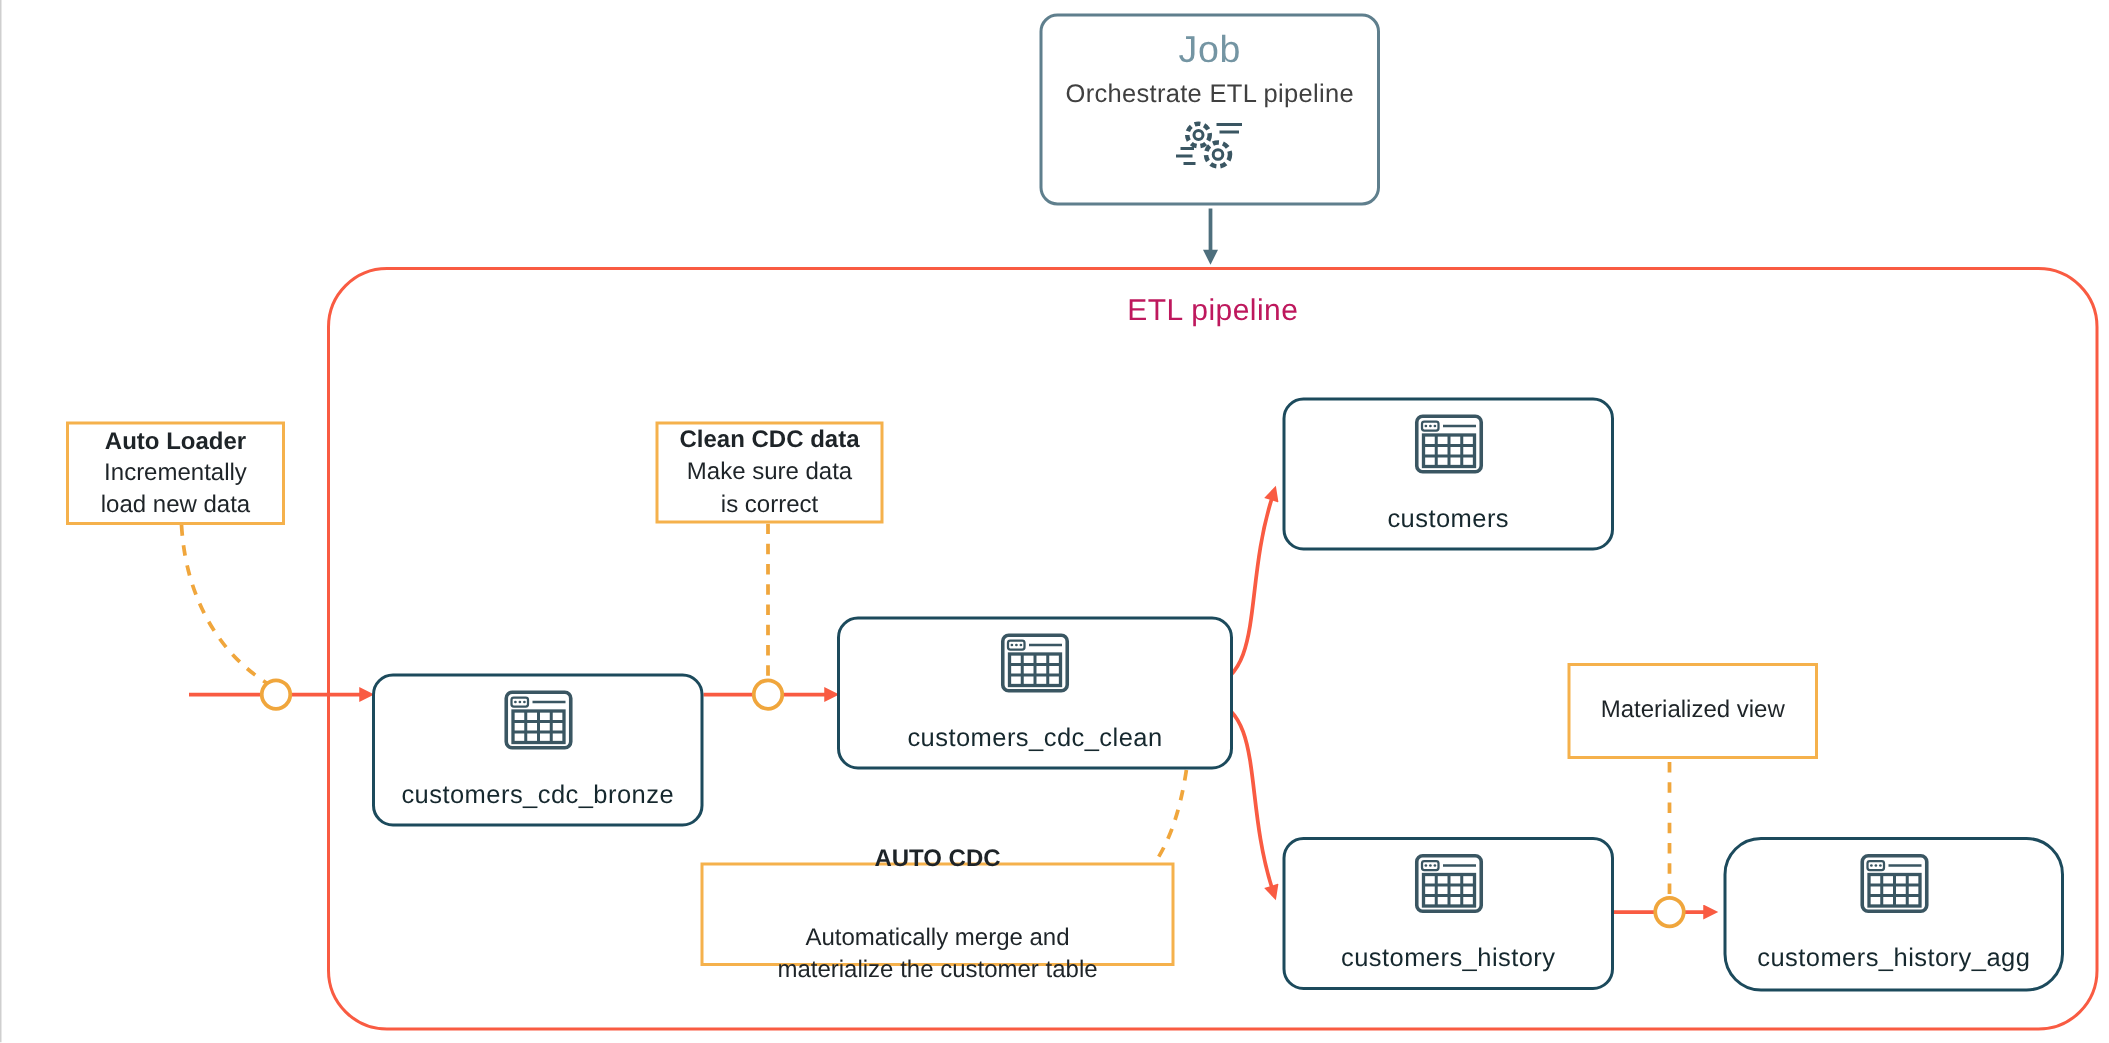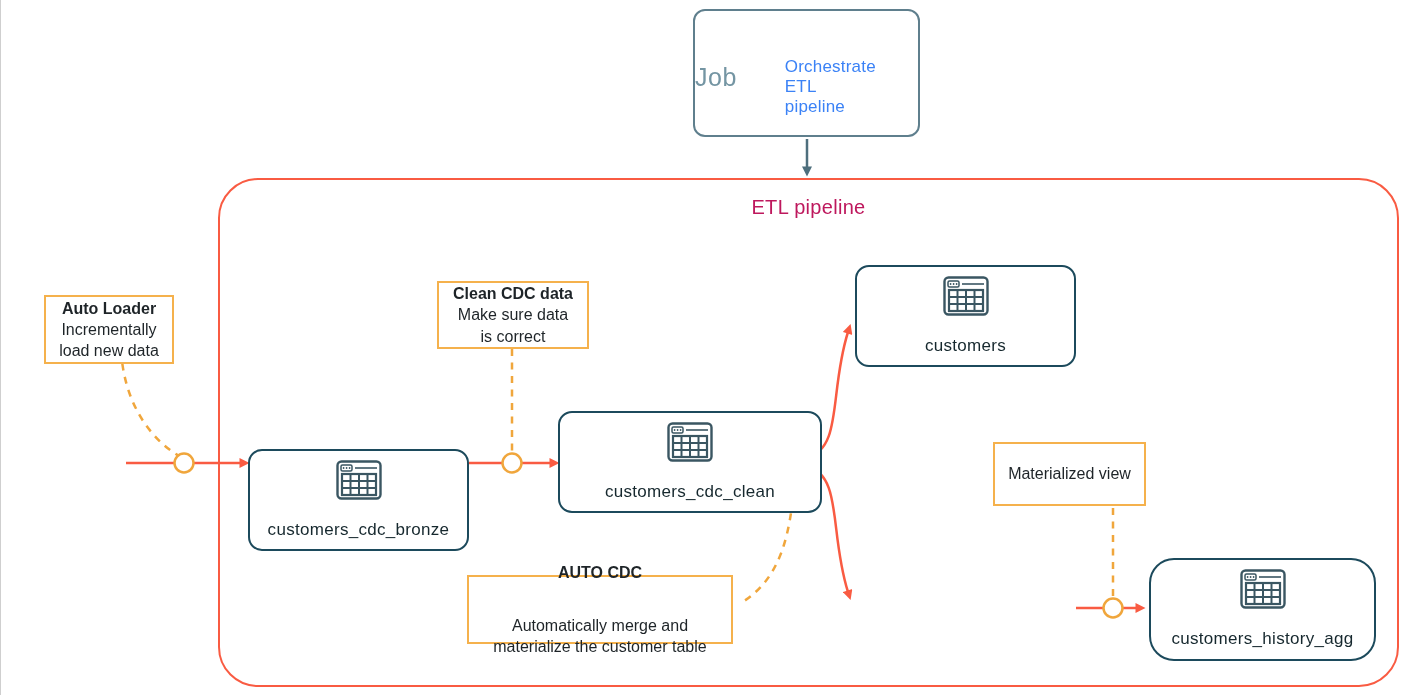--- a/index.html
+++ b/index.html
@@ -3,43 +3,43 @@
 <meta charset="utf-8">
 <style>
   html,body{margin:0;padding:0;background:#ffffff;font-family:"Liberation Sans",sans-serif;}
   .stage{position:relative;width:1406px;height:695px;background:#ffffff;overflow:hidden;border-left:1.5px solid #cfcfcf;}
 
   
   .pipeline{position:absolute;left:217px;top:178px;width:1181px;height:509px;border:2.5px solid #F95B42;border-radius:40px;box-sizing:border-box;background:transparent;}
   .pipeline-title{position:absolute;left:217px;top:196px;width:1181px;text-align:center;color:#be185d;font-size:20px;font-weight:500;letter-spacing:.3px;}
 
   
-  .job-box{position:absolute;left:692px;top:9px;width:227px;height:128px;border:2.5px solid #5F7F8D;border-radius:12px;box-sizing:border-box;background:#fff;display:flex;align-items:center;justify-content:flex-start;padding-top:8px;gap:48px;}
+  .job-box{position:absolute;left:692px;top:9px;width:227px;height:128px;border:2.5px solid #5F7F8D;border-radius:12px;box-sizing:border-box;background:#fff;display:flex;flex-direction:column;align-items:center;justify-content:flex-start;padding-top:8px;}
   .job-title{color:#7495A3;font-size:25px;letter-spacing:.5px;}
-  .job-subtitle{color:#3b82f6;font-size:17px;margin-top:20px;letter-spacing:.2px;}
+  .job-subtitle{color:#404040;font-size:17px;margin-top:5px;letter-spacing:.2px;}
   .job-icon{margin-top:4px;}
 
   
   .node{position:absolute;border:2.5px solid #1C4A5C;border-radius:14px;box-sizing:border-box;background:#fff;display:flex;flex-direction:column;align-items:center;justify-content:center;gap:19px;}
   .node-label{color:#16282E;font-size:17px;letter-spacing:.3px;text-align:center;white-space:pre-line;line-height:1.28;}
   .n-source{left:10px;top:410px;width:115px;height:108px;gap:4px;}
   .n-bronze{left:247px;top:411px;width:221px;height:102px;margin-top:38px;}
   .n-clean{left:557px;top:411px;width:264px;height:102px;}
   .n-customers{left:854px;top:265px;width:221px;height:102px;}
   .n-history{left:854px;top:558px;width:221px;height:102px;}
   .n-history-agg{left:1148px;top:558px;width:227px;height:103px;border-radius:25px;}
 
   
   .ann{position:absolute;border:2px solid #F5B14C;background:#fff;box-sizing:border-box;display:flex;flex-direction:column;align-items:center;justify-content:center;text-align:center;color:#1E2428;font-size:16px;line-height:1.32;}
   .ann-title{font-weight:bold;}
   .ann-body{white-space:pre-line;}
-  .a-auto-loader{left:43px;top:295px;width:130px;height:69px;}
+  .a-auto-loader{left:43px;top:281px;width:146px;height:69px;}
   .a-clean-cdc{left:436px;top:281px;width:152px;height:68px;}
-  .a-auto-cdc{left:466px;top:575px;width:266px;height:69px;gap:32px;}
-  .a-materialized{left:992px;top:442px;width:153px;height:64px;}
+  .a-auto-cdc{left:466px;top:575px;width:316px;height:69px;gap:32px;}
+  .a-materialized{left:1044px;top:442px;width:167px;height:64px;}
 
   .connector-layer{position:absolute;left:0;top:0;width:1406px;height:695px;pointer-events:none;}
   .boxes{position:absolute;left:0;top:0;width:1406px;height:695px;}
 </style>
 </head>
 <body>
 
 <div class="stage">
 
   <div class="pipeline"></div>
@@ -141,20 +141,37 @@
         <rect x="6" y="14" width="34" height="21" stroke-width="2.2"></rect>
         <line x1="14.5" y1="14" x2="14.5" y2="35" stroke-width="2"></line>
           <line x1="23" y1="14" x2="23" y2="35" stroke-width="2"></line>
           <line x1="31.5" y1="14" x2="31.5" y2="35" stroke-width="2"></line>
         <line x1="6" y1="21" x2="40" y2="21" stroke-width="2"></line>
           <line x1="6" y1="28" x2="40" y2="28" stroke-width="2"></line>
       </svg>
       <div class="node-label">customers</div>
     </div>
 
+    <div class="node n-history">
+      <svg width="46" height="40" viewBox="0 0 46 40" fill="none" stroke="#3A5662">
+        <rect x="1.5" y="1.5" width="43" height="37" rx="4" stroke-width="2.4"></rect>
+        <rect x="5" y="5" width="11" height="6" rx="1.5" stroke-width="1.5"></rect>
+        <circle cx="7.6" cy="8" r="0.9" fill="#3A5662" stroke="none"></circle>
+          <circle cx="10.6" cy="8" r="0.9" fill="#3A5662" stroke="none"></circle>
+          <circle cx="13.6" cy="8" r="0.9" fill="#3A5662" stroke="none"></circle>
+        <line x1="19" y1="8" x2="41" y2="8" stroke-width="1.6"></line>
+        <rect x="6" y="14" width="34" height="21" stroke-width="2.2"></rect>
+        <line x1="14.5" y1="14" x2="14.5" y2="35" stroke-width="2"></line>
+          <line x1="23" y1="14" x2="23" y2="35" stroke-width="2"></line>
+          <line x1="31.5" y1="14" x2="31.5" y2="35" stroke-width="2"></line>
+        <line x1="6" y1="21" x2="40" y2="21" stroke-width="2"></line>
+          <line x1="6" y1="28" x2="40" y2="28" stroke-width="2"></line>
+      </svg>
+      <div class="node-label">customers_history</div>
+    </div>
 
     <div class="node n-history-agg">
       <svg width="46" height="40" viewBox="0 0 46 40" fill="none" stroke="#3A5662">
         <rect x="1.5" y="1.5" width="43" height="37" rx="4" stroke-width="2.4"></rect>
         <rect x="5" y="5" width="11" height="6" rx="1.5" stroke-width="1.5"></rect>
         <circle cx="7.6" cy="8" r="0.9" fill="#3A5662" stroke="none"></circle>
           <circle cx="10.6" cy="8" r="0.9" fill="#3A5662" stroke="none"></circle>
           <circle cx="13.6" cy="8" r="0.9" fill="#3A5662" stroke="none"></circle>
         <line x1="19" y1="8" x2="41" y2="8" stroke-width="1.6"></line>
         <rect x="6" y="14" width="34" height="21" stroke-width="2.2"></rect>

